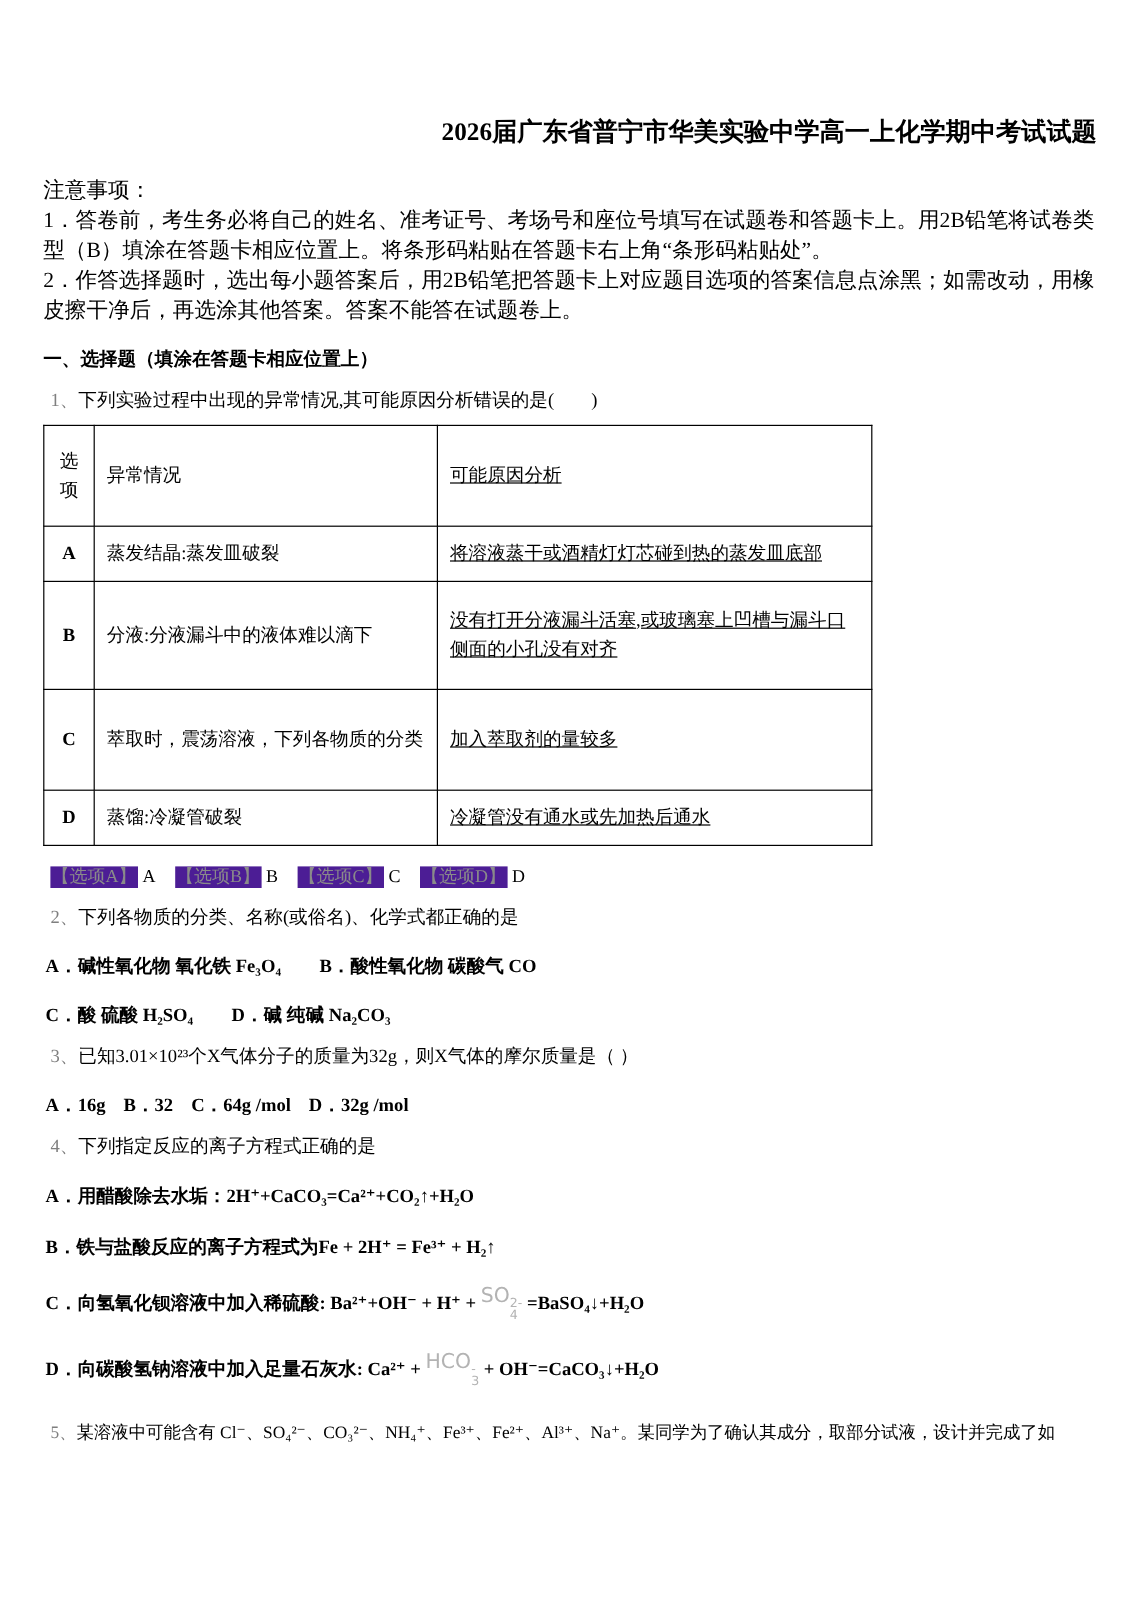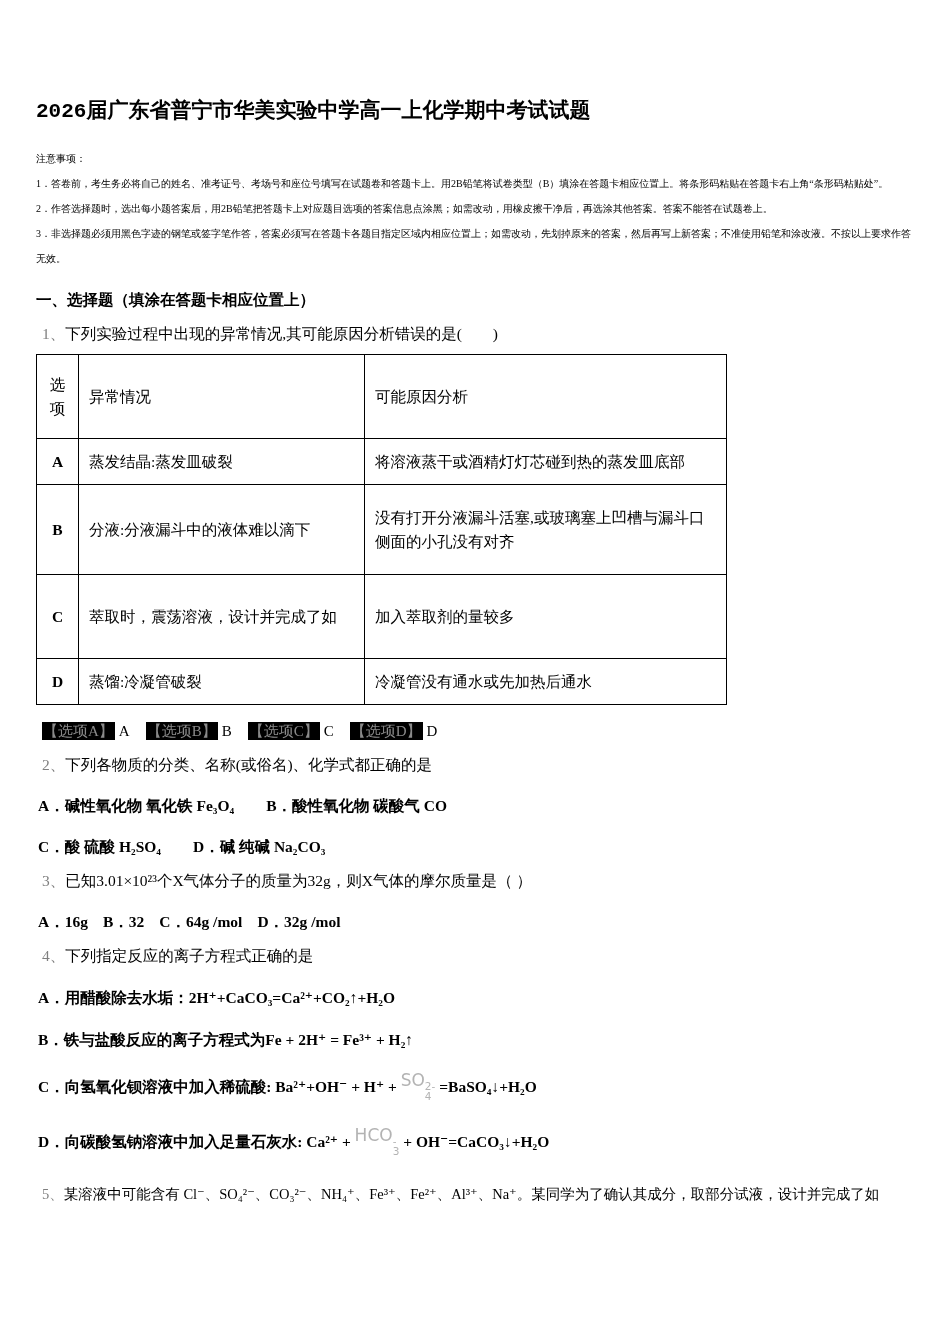--- a/index.html
+++ b/index.html
@@ -5,53 +5,53 @@
   * { box-sizing: border-box; }
   html, body { margin: 0; padding: 0; }
   body {
     width: 950px; height: 1344px; overflow: hidden;
     background: #ffffff; color: #000000;
     font-family: "Liberation Serif", "DejaVu Serif", serif;
   }
   .page { padding: 96px 36px 0 36px; }
 
   .title {
-    margin: 0 0 22px 0; text-align: left;
+    margin: 0 0 22px 0; text-align: right;
     font-size: 21px; font-weight: bold;
-    font-family: Liberation Mono, monospace;
+    font-family: Liberation Serif, serif;
   }
 
-  .notice p { margin: 0; font-size: 10px; line-height: 25px; }
+  .notice p { margin: 0; font-size: 18px; line-height: 25px; }
 
   .section-header {
     margin: 16px 0 0 0; font-size: 15.5px; line-height: 25px; font-weight: bold;
   }
 
   .q-stem { margin: 9px 0 0 6px; font-size: 15.5px; line-height: 25px; }
   .q-num { color: #7f7f7f; }
 
   table.q1-table {
     margin: 8px 0 0 0; border-collapse: collapse; table-layout: fixed; border-radius: 28px;
   }
   table.q1-table td {
     border: 1px solid #000; font-size: 15.5px; line-height: 24px;
     padding: 4px 10px; vertical-align: middle; word-break: break-all;
   }
   .c-opt { width: 42px; text-align: center; }
   .c-sit { width: 286px; }
-  .c-ana { width: 362px; }
+  .c-ana { width: 362px; text-decoration: underline; }
   tr.rh-head { height: 84px; }
   tr.rh-a { height: 46px; }
   tr.rh-b { height: 90px; }
   tr.rh-c { height: 84px; }
   tr.rh-d { height: 46px; }
   td.opt-letter { font-weight: bold; }
 
   .answers { margin: 14px 0 0 6px; font-size: 15px; line-height: 24px; }
-  .ans-tag { background: #000000; color: #8a8a8a; padding: 1px 1px; margin-top: 32px; }
+  .ans-tag { background: #4c1d95; color: #8a8a8a; padding: 1px 1px; margin-top: 32px; }
   .ans-letter { margin: 0 16px 0 4px; }
 
   .opt-row {
     margin: 16px 0 0 2px; display: flex; gap: 32px;
     font-size: 15.5px; line-height: 25px; font-weight: bold;
   }
   .opt-row.tight { gap: 15px; }
 
   .q4-line { margin: 17px 0 0 2px; font-size: 15.5px; line-height: 25px; font-weight: bold; }
   .q4-line.tall { margin-top: 22px; }
@@ -76,21 +76,20 @@
 <body>
 
 <div class="page">
 
   <div class="title">2026届广东省普宁市华美实验中学高一上化学期中考试试题</div>
 
   <div class="notice">
     <p>注意事项：</p>
     <p>1．答卷前，考生务必将自己的姓名、准考证号、考场号和座位号填写在试题卷和答题卡上。用2B铅笔将试卷类型（B）填涂在答题卡相应位置上。将条形码粘贴在答题卡右上角“条形码粘贴处”。</p>
     <p>2．作答选择题时，选出每小题答案后，用2B铅笔把答题卡上对应题目选项的答案信息点涂黑；如需改动，用橡皮擦干净后，再选涂其他答案。答案不能答在试题卷上。</p>
-    <p>3．非选择题必须用黑色字迹的钢笔或签字笔作答，答案必须写在答题卡各题目指定区域内相应位置上；如需改动，先划掉原来的答案，然后再写上新答案；不准使用铅笔和涂改液。不按以上要求作答无效。</p>
   </div>
 
   <p class="section-header">一、选择题（填涂在答题卡相应位置上）</p>
 
   <p class="q-stem"><span class="q-num">1、</span><span>下列实验过程中出现的异常情况,其可能原因分析错误的是(　　)</span></p>
 
   <table class="q1-table">
     <tbody>
       <tr class="rh-head">
         <td class="c-opt">选项</td>
@@ -102,21 +101,21 @@
         <td class="c-sit">蒸发结晶:蒸发皿破裂</td>
         <td class="c-ana">将溶液蒸干或酒精灯灯芯碰到热的蒸发皿底部</td>
       </tr>
       <tr class="rh-b">
         <td class="c-opt opt-letter">B</td>
         <td class="c-sit">分液:分液漏斗中的液体难以滴下</td>
         <td class="c-ana">没有打开分液漏斗活塞,或玻璃塞上凹槽与漏斗口侧面的小孔没有对齐</td>
       </tr>
       <tr class="rh-c">
         <td class="c-opt opt-letter">C</td>
-        <td class="c-sit">萃取时，震荡溶液，设计并完成了如</td>
+        <td class="c-sit">萃取时，震荡溶液，下列各物质的分类</td>
         <td class="c-ana">加入萃取剂的量较多</td>
       </tr>
       <tr class="rh-d">
         <td class="c-opt opt-letter">D</td>
         <td class="c-sit">蒸馏:冷凝管破裂</td>
         <td class="c-ana">冷凝管没有通水或先加热后通水</td>
       </tr>
     </tbody>
   </table>
 

